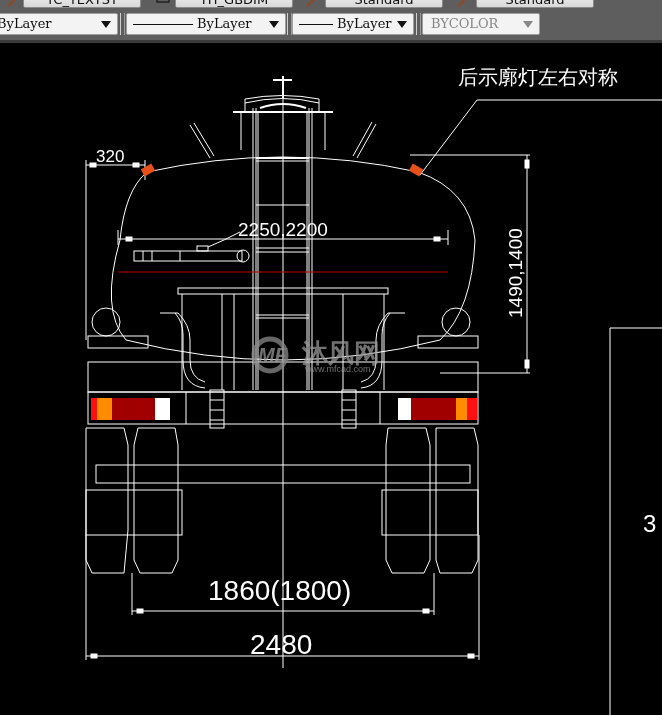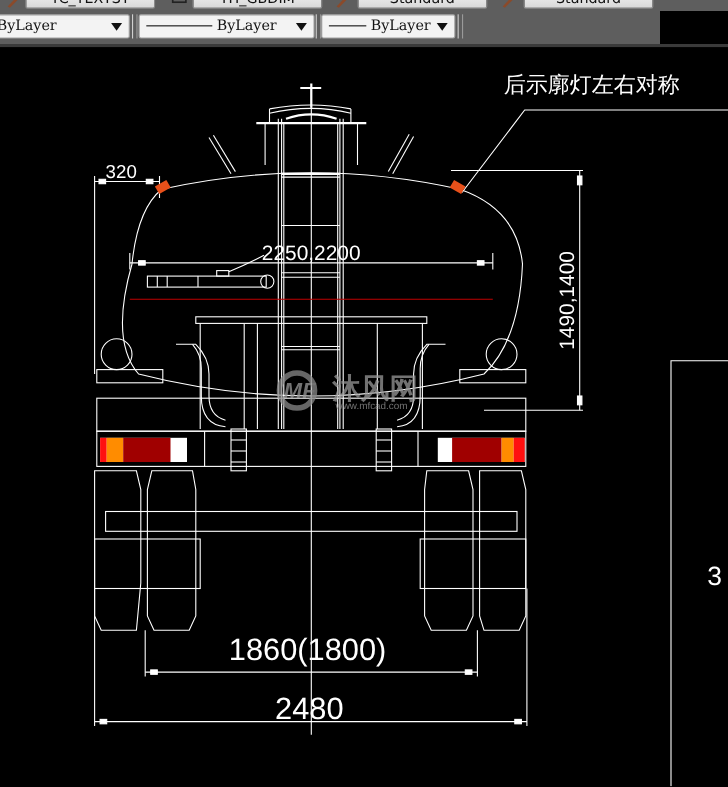--- a/index.html
+++ b/index.html
@@ -1,20 +1,20 @@
 <!DOCTYPE html>
 <html><head>
 <meta charset="utf-8">
 <style>
   html, body { margin:0; padding:0; }
   body { width:662px; height:715px; background:#000; overflow:hidden; position:relative; font-family:"Liberation Sans", sans-serif; }
   .toolbar-top { position:absolute; left:0; top:0; width:662px; height:10px; background:#5e5e5e; }
   .tb-btn { position:absolute; top:-10px; height:18px; background:linear-gradient(#f4f4f4,#d8d8d8); border:1px solid #8a8a8a; border-radius:2px; font-family:"DejaVu Sans", sans-serif; font-size:13px; color:#111; text-align:center; line-height:18px; box-sizing:border-box; overflow:hidden; }
   .tb-icon { position:absolute; top:-8px; width:18px; height:16px; }
-  .toolbar-props { position:absolute; left:0; top:10px; width:600px; height:30px; background:#5e5e5e; }
+  .toolbar-props { position:absolute; left:0; top:10px; width:662px; height:30px; background:#5e5e5e; }
   .combo { position:absolute; top:3px; height:22px; background:#f3f3f3; border:1px solid #a0a0a0; border-radius:2px; box-sizing:border-box; font-family:"DejaVu Serif", serif; font-size:13px; color:#111; line-height:20px; padding-left:4px; white-space:nowrap; overflow:hidden; }
   .combo .arrow { position:absolute; right:6px; top:7px; width:0; height:0; border-left:5px solid transparent; border-right:5px solid transparent; border-top:7px solid #111; }
   .combo.disabled { color:#888; }
   .combo.disabled .arrow { border-top-color:#888; }
   .grip { position:absolute; top:3px; width:3px; height:22px; border-left:1px solid #d0d0d0; border-right:1px solid #9a9a9a; }
   .toolbar-bottom { position:absolute; left:0; top:40px; width:662px; height:3px; background:#3a3a3a; }
   .canvas { position:absolute; left:0; top:43px; width:662px; height:672px; background:#000; }
   svg text { font-family:"Liberation Sans", sans-serif; }
 </style>
 </head>
@@ -56,20 +56,24 @@
   <div class="combo" style="left:126px;width:160px;padding-left:6px;">
     <span style="display:inline-block;width:60px;height:1px;background:#111;vertical-align:middle;margin-right:4px;"></span><span>ByLayer</span>
     <span class="arrow"></span>
   </div>
   <div class="grip" style="left:287px;"></div>
   <div class="combo" style="left:292px;width:122px;padding-left:6px;">
     <span style="display:inline-block;width:34px;height:1px;background:#111;vertical-align:middle;margin-right:4px;"></span><span>ByLayer</span>
     <span class="arrow"></span>
   </div>
   <div class="grip" style="left:416px;"></div>
+  <div class="combo disabled" style="left:422px;width:118px;padding-left:8px;">
+    <span>BYCOLOR</span>
+    <span class="arrow"></span>
+  </div>
 </div>
 <div class="toolbar-bottom"></div>
 
 <div class="canvas">
   <svg width="662" height="672" viewBox="0 43 662 672" xmlns="http://www.w3.org/2000/svg">
     <g stroke="#fff" stroke-width="1" fill="none">
 
       <line x1="283" y1="80" x2="283" y2="668"></line>
 
       <g>

